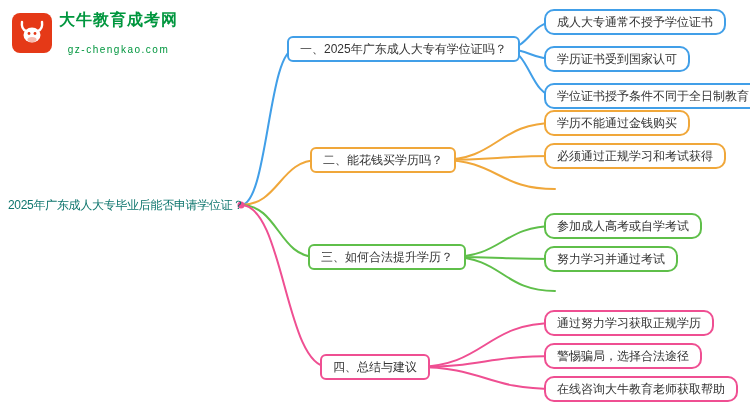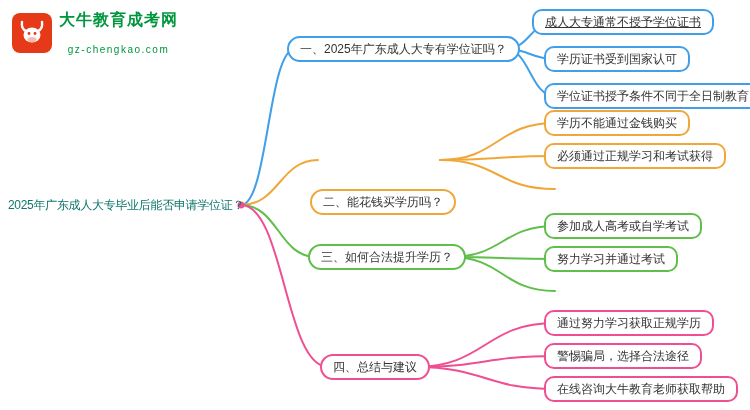--- a/index.html
+++ b/index.html
@@ -12,21 +12,21 @@
   .node {
     position:absolute;
     background:#ffffff;
     border:2px solid #cccccc;
     color:#333333;
     font-size:12px;
     line-height:16px;
     padding:3px 11px;
     white-space:nowrap;
   }
-  .branch { border-radius:13px; text-align:center; }
+  .branch { border-radius:6px; text-align:center; }
   .child  { border-radius:10px; }
 
   .root-node {
     position:absolute;
     left:8px; top:197px;
     font-size:12px;
     color:#0f766e;
     white-space:nowrap;
     letter-spacing:-0.3px;
   }
@@ -85,25 +85,25 @@
     </div>
     <div class="logo-text">
       <div class="site-name">大牛教育成考网</div>
       <div class="site-url">gz-chengkao.com</div>
     </div>
   </div>
 
   <div class="root-node">2025年广东成人大专毕业后能否申请学位证？</div>
 
   <div class="node branch" style="left: 287px; top: 36px; border-color: rgb(65, 159, 232);">一、2025年广东成人大专有学位证吗？</div>
-  <div class="node branch" style="left: 310px; top: 147px; border-color: rgb(240, 167, 58); margin-top: 42px;">二、能花钱买学历吗？</div>
+  <div class="node branch" style="left: 310px; top: 147px; border-color: rgb(240, 167, 58);">二、能花钱买学历吗？</div>
   <div class="node branch" style="left: 308px; top: 244px; border-color: rgb(95, 191, 74);">三、如何合法提升学历？</div>
   <div class="node branch" style="left: 320px; top: 354px; border-color: rgb(239, 79, 146);">四、总结与建议</div>
 
-  <div class="node child" style="left: 532px; top: 9px; border-color: rgb(65, 159, 232); text-decoration: underline;">成人大专通常不授予学位证书</div>
+  <div class="node child" style="left: 544px; top: 9px; border-color: rgb(65, 159, 232);">成人大专通常不授予学位证书</div>
   <div class="node child" style="left: 544px; top: 46px; border-color: rgb(65, 159, 232);">学历证书受到国家认可</div>
   <div class="node child" style="left: 544px; top: 83px; border-color: rgb(65, 159, 232);">学位证书授予条件不同于全日制教育</div>
 
   <div class="node child" style="left: 544px; top: 110px; border-color: rgb(240, 167, 58);">学历不能通过金钱购买</div>
   <div class="node child" style="left: 544px; top: 143px; border-color: rgb(240, 167, 58);">必须通过正规学习和考试获得</div>
 
   <div class="node child" style="left: 544px; top: 213px; border-color: rgb(95, 191, 74);">参加成人高考或自学考试</div>
   <div class="node child" style="left: 544px; top: 246px; border-color: rgb(95, 191, 74);">努力学习并通过考试</div>
 
   <div class="node child" style="left: 544px; top: 310px; border-color: rgb(239, 79, 146);">通过努力学习获取正规学历</div>

